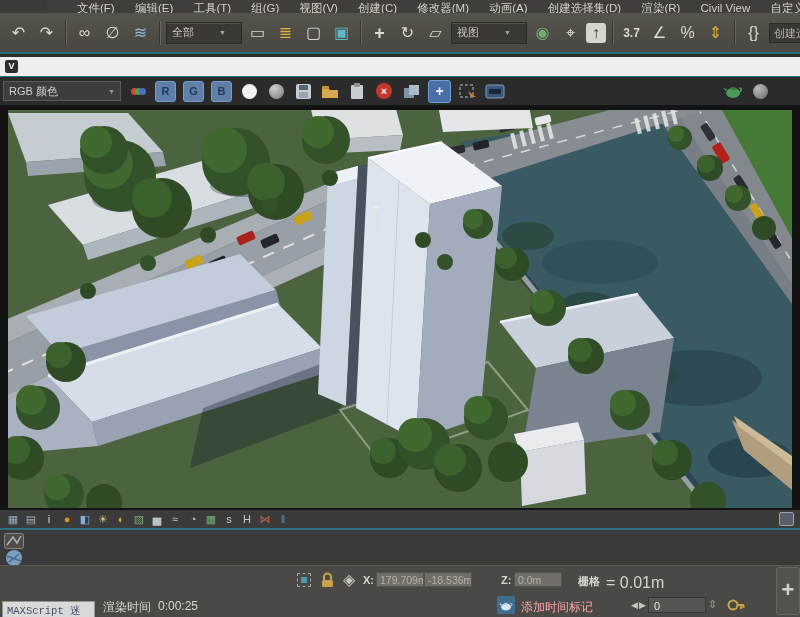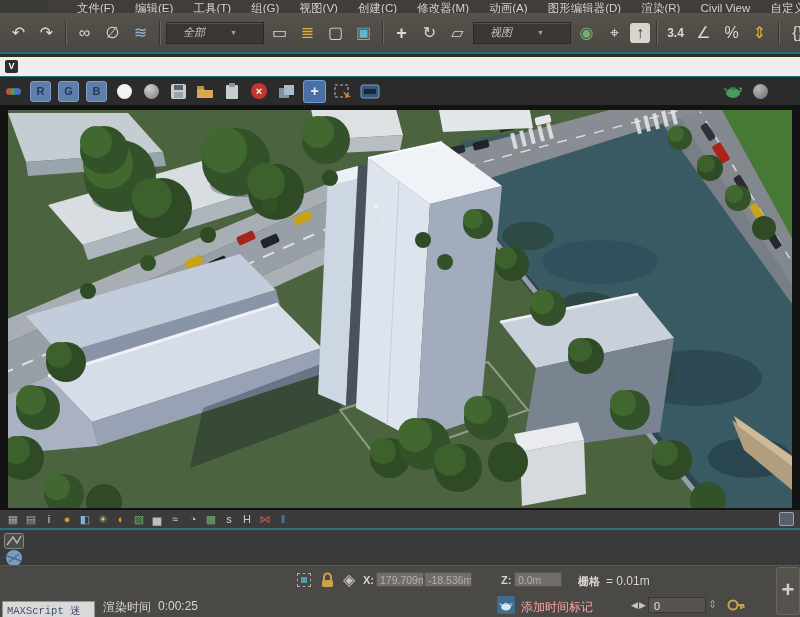--- a/index.html
+++ b/index.html
@@ -12,21 +12,21 @@
     display:flex;justify-content:space-between;padding:0 26px 0 30px;box-sizing:border-box;margin-left:47px;}
   .menu-item{font-size:11.5px;color:#d6d2cb;line-height:17px;white-space:nowrap;}
 
   
   #main-toolbar{left:0;top:13px;width:800px;height:39px;background:linear-gradient(#56524c,#4a4641);
     display:flex;align-items:center;padding-left:6px;box-sizing:border-box;gap:3px;overflow:hidden;}
   .ti{width:25px;height:26px;line-height:26px;text-align:center;font-size:16px;color:#dcd9d2;flex:0 0 auto;}
   .ti.sm{font-size:12px;font-weight:bold;}
   .tsep{width:1px;height:24px;background:#38352f;margin:0 3px;flex:0 0 auto;box-shadow:1px 0 0 #6a665f;}
   .tdrop{height:20px;background:#3b3834;border:1px solid #2c2a27;box-shadow:inset 0 1px 0 #555148;
-    color:#c9c5be;font-size:11px;display:flex;align-items:center;padding:0 16px;gap:25px;flex:0 0 auto;font-style:italic;}
+    color:#c9c5be;font-size:11px;display:flex;align-items:center;padding:0 5px;gap:25px;flex:0 0 auto;}
   .tdrop .arr{font-size:7px;color:#a8a49d;}
   .tfield{width:84px;height:18px;background:#3b3834;border:1px solid #2c2a27;color:#b5b1aa;
     font-size:11px;line-height:18px;padding:0 4px;flex:0 0 auto;white-space:nowrap;overflow:hidden;}
   #toolbar-underline{left:0;top:52px;width:800px;height:5px;background:#2e2c29;border-top:2px solid #20707f;box-sizing:border-box;}
 
   
   #vfb-title{left:0;top:57px;width:800px;height:19px;background:#efeeec;display:flex;align-items:center;
     padding-left:5px;box-sizing:border-box;gap:6px;}
   #vfb-title .t{font-size:11.5px;color:#1a1a1a;}
   .vray-logo{width:13px;height:13px;border-radius:2px;background:#2e2e2e;color:#fff;font-size:9px;
@@ -82,21 +82,21 @@
 
   <div id="menu-bar" class="abs">
       <span class="menu-item">文件(F)</span>
       <span class="menu-item">编辑(E)</span>
       <span class="menu-item">工具(T)</span>
       <span class="menu-item">组(G)</span>
       <span class="menu-item">视图(V)</span>
       <span class="menu-item">创建(C)</span>
       <span class="menu-item">修改器(M)</span>
       <span class="menu-item">动画(A)</span>
-      <span class="menu-item">图形编辑器(D)</span>
+      <span class="menu-item">创建选择集(D)</span>
       <span class="menu-item">渲染(R)</span>
       <span class="menu-item">Civil View</span>
       <span class="menu-item">自定义(U)</span>
     </div>
 
   <div id="main-toolbar" class="abs">
     <span class="ti">↶</span>
     <span class="ti">↷</span>
     <span class="tsep"></span>
     <span class="ti">∞</span>
@@ -116,35 +116,39 @@
     <span class="ti">↻</span>
     <span class="ti">▱</span>
     <div class="tdrop" style="width:64px">
       <span>视图</span>
       <span class="arr">▼</span>
     </div>
     <span class="ti" style="color:#6fae6f">◉</span>
     <span class="ti">⌖</span>
     <span class="ti" style="background:#d8d5cf;color:#3a3834;width:20px;height:20px;line-height:20px;border-radius:3px;font-weight:bold">↑</span>
     <span class="tsep"></span>
-    <span class="ti sm">3.4</span>
+    <span class="ti sm">3.7</span>
     <span class="ti">∠</span>
     <span class="ti">%</span>
     <span class="ti" style="color:#e0b23a">⇕</span>
     <span class="tsep"></span>
     <span class="ti">{}</span>
     <div class="tfield">创建选择集</div>
   </div>
   <div id="toolbar-underline" class="abs"></div>
 
   <div id="vfb-title" class="abs">
     <span class="vray-logo">V</span>
   </div>
 
   <div id="vfb-toolbar" class="abs">
+    <div id="channel-dropdown">
+      <span>RGB 颜色</span>
+      <span style="font-size:7px;color:#9a9a9a">▼</span>
+    </div>
     <span class="vfb-ico">
       <span class="dot" style="width:7px;height:7px;background:#d04a3a;margin-right:-3px"></span>
       <span class="dot" style="width:7px;height:7px;background:#4aa34a;margin-right:-3px"></span>
       <span class="dot" style="width:7px;height:7px;background:#4a6fd0"></span>
     </span>
     <span class="chanbtn">R</span>
     <span class="chanbtn">G</span>
     <span class="chanbtn">B</span>
     <span class="vfb-ico">
         <span class="dot" style="width:15px;height:15px;background:#f2f2f2"></span>
@@ -563,21 +567,21 @@
         </svg>
     </span>
     <span class="abs" style="left:343px;top:4px;font-size:16px;color:#c8c5c0">◈</span>
     <span class="abs coordlabel" style="left:363px;top:8px">X:</span>
     <div class="abs coordfield" style="left:376px;top:6px">179.709m</div>
     <span class="abs coordlabel" style="left:432px;top:8px">Y:</span>
     <div class="abs coordfield" style="left:424px;top:6px">-18.536m</div>
     <span class="abs coordlabel" style="left:501px;top:8px">Z:</span>
     <div class="abs coordfield" style="left:514px;top:6px">0.0m</div>
     <span class="abs coordlabel" style="left:578px;top:8px">栅格</span>
-    <span class="abs" style="left:606px;top:8px;font-size:12px;color:#d8d5d0">= 0.01m</span>
+    <span class="abs" style="left:606px;top:8px;font-size:16px;color:#d8d5d0">= 0.01m</span>
 
   </div>
   <div id="pan-button" class="abs">+</div>
 
   <div id="bottom-row" class="abs">
     <div id="maxscript-box" class="abs">MAXScript 迷</div>
     <span id="render-time-label" class="abs">渲染时间</span>
     <span id="render-time-value" class="abs">0:00:25</span>
     <span id="timetag-icon" class="abs">
       <svg width="14" height="11">

